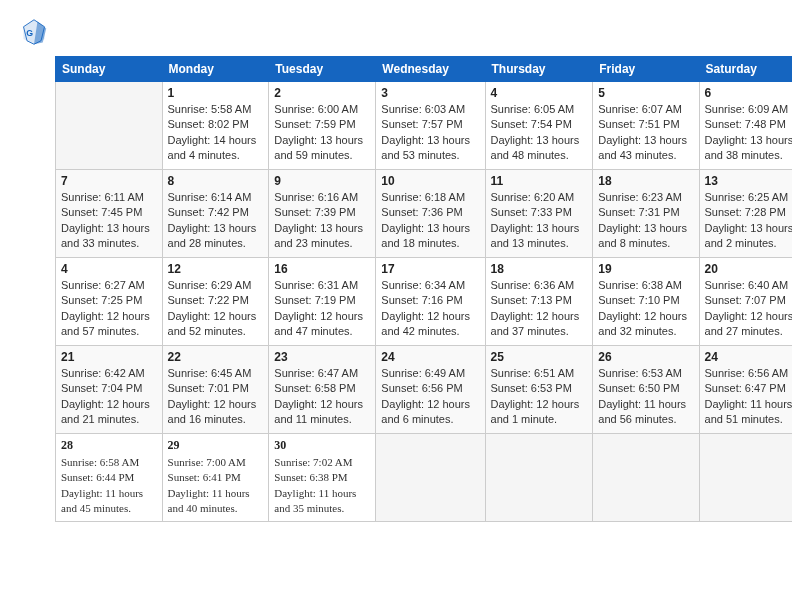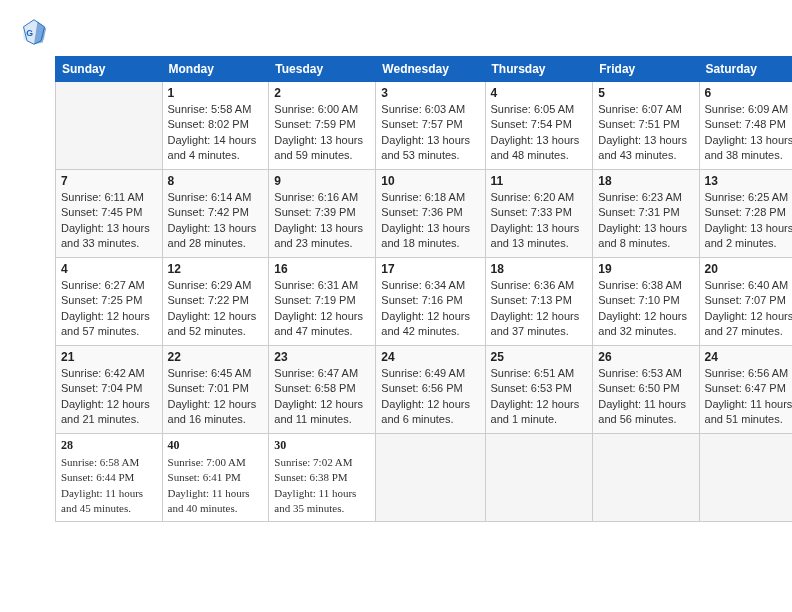--- a/index.html
+++ b/index.html
@@ -260,21 +260,21 @@
             <span class="day-number">24</span>
             <div class="day-info">Sunrise: 6:56 AM<br>Sunset: 6:47 PM<br>Daylight: 11 hours<br>and 51 minutes.</div>
           </td>
         </tr>
         <tr class="last-row">
           <td>
             <span class="day-number">28</span>
             <div class="day-info">Sunrise: 6:58 AM<br>Sunset: 6:44 PM<br>Daylight: 11 hours<br>and 45 minutes.</div>
           </td>
           <td>
-            <span class="day-number">40</span>
+            <span class="day-number">29</span>
             <div class="day-info">Sunrise: 7:00 AM<br>Sunset: 6:41 PM<br>Daylight: 11 hours<br>and 40 minutes.</div>
           </td>
           <td>
             <span class="day-number">30</span>
             <div class="day-info">Sunrise: 7:02 AM<br>Sunset: 6:38 PM<br>Daylight: 11 hours<br>and 35 minutes.</div>
           </td>
           <td class="empty-cell"></td>
           <td class="empty-cell"></td>
           <td class="empty-cell"></td>
           <td class="empty-cell"></td>

